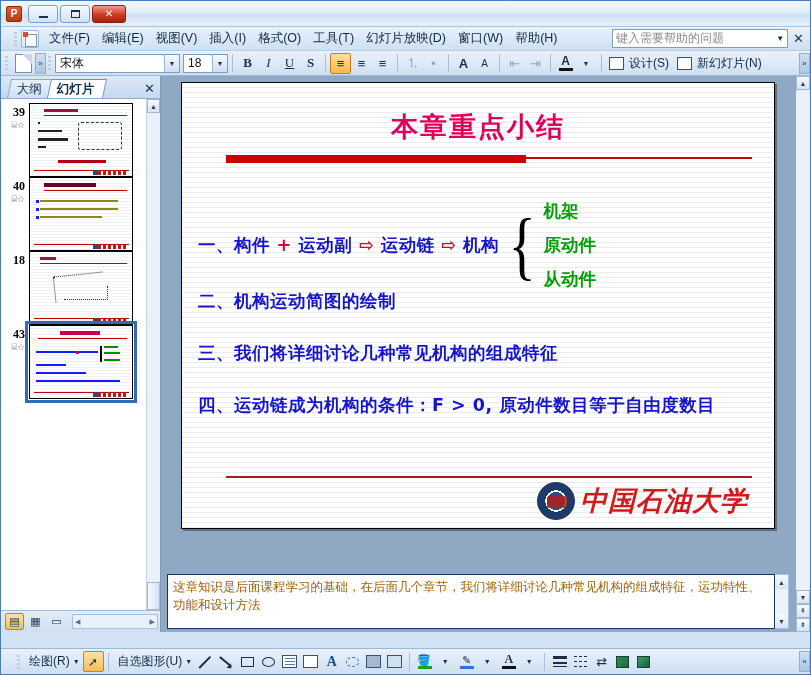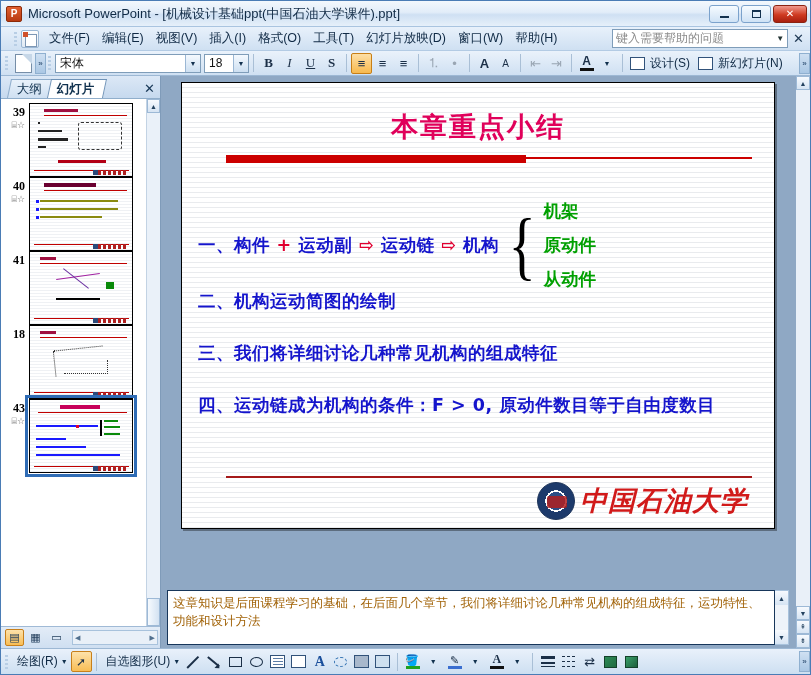--- a/index.html
+++ b/index.html
@@ -138,21 +138,21 @@
     display:flex; align-items:center; font-size:12px; color:#111;
     padding-left:4px;
   }
   .combo .cval{flex:1 1 auto; white-space:nowrap; overflow:hidden;}
   .combo .cbtn{
     width:15px;height:17px;flex:0 0 15px;
     background:linear-gradient(#f4f9fe,#cddff1);
     border-left:1px solid #9bb7d4;
     display:flex;align-items:center;justify-content:center;font-size:7px;color:#13314f;
   }
-  .font-combo{width:146px;}
+  .font-combo{width:125px;}
   .size-combo{width:45px;}
   .tb-label { font-size:12px; color:#102a45; white-space:nowrap; padding:0 2px;}
 
   
   .body-area { flex:1 1 auto; display:flex; min-height:0; background:#8fa8c4; }
 
   
   .left-pane {
     width: 160px; flex:0 0 160px;
     background: #e8eff8;
@@ -314,21 +314,21 @@
     display:flex;flex-direction:column;
   }
   .right-scroll .sc-btn{border:1px solid #9db9d6;}
   .right-scroll .sc-track{background:#e9f0f8;}
 
   
   .drawbar{
     height:26px; flex:0 0 26px;
     background:linear-gradient(#e9f1fb,#cddff1);
     border-top:1px solid #9db8d4;
-    display:flex; align-items:center; padding-left:2px;
+    display:flex; align-items:center; padding-left:14px;margin-top:16px;
   }
   .db-btn{
     min-width:21px;height:21px;display:flex;align-items:center;justify-content:center;
     font-size:12px;color:#1b2f47;border:1px solid transparent;border-radius:2px;
     padding:0 2px;
   }
   .db-btn.active{background:linear-gradient(#fde2ab,#f8bd55);border-color:#c8801b;}
   .db-label{font-size:12px;color:#102a45;white-space:nowrap;padding:0 2px;}
   .caret{font-size:7px;color:#11314e;padding-left:1px;}
   .sq{width:13px;height:10px;border:1.4px solid #1b2f47;}
@@ -367,21 +367,20 @@
   .grip-corner{width:14px;height:14px;position:relative;}
   .grip-corner i{position:absolute;width:2px;height:2px;background:#8aa2bb;}
 </style>
 </head>
 <body>
 
 <div class="app">
 
   <div class="titlebar">
     <div class="pp-logo">P</div>
-    <div class="title-text">Microsoft PowerPoint - [机械设计基础ppt(中国石油大学课件).ppt]</div>
     <div class="win-btns">
       <div class="win-btn">
           <div class="glyph-min"></div>
         </div>
       <div class="win-btn">
           <div class="glyph-max"></div>
         </div>
       <div class="win-btn close">✕</div>
     </div>
   </div>
@@ -505,35 +504,20 @@
               <div class="tl thumb-oline" style="left:10px;top:30px;width:78px"></div>
               <div class="tl thumb-oline" style="left:10px;top:38px;width:62px"></div>
               <div class="tl" style="left:6px;top:22px;width:3px;height:3px;background:#1a1aff"></div>
               <div class="tl" style="left:6px;top:30px;width:3px;height:3px;background:#1a1aff"></div>
               <div class="tl" style="left:6px;top:38px;width:3px;height:3px;background:#1a1aff"></div>
               <div class="tl thumb-foot"></div>
               <div class="thumb-logo"></div>
             </div>
           </div>
 
-          <div class="thumb-row">
-            <div class="thumb-meta">
-              <div class="thumb-num">41</div>
-            </div>
-            <div class="thumb-box">
-              <div class="tl thumb-title" style="left:10px;top:5px;width:16px"></div>
-              <div class="tl thumb-rule" style="left:10px;top:11px;right:5px"></div>
-              <div class="tl" style="left:26px;top:24px;width:44px;height:1px;background:#a020a0;transform:rotate(-8deg)"></div>
-              <div class="tl" style="left:30px;top:26px;width:32px;height:1px;background:#6a2fa0;transform:rotate(38deg)"></div>
-              <div class="tl" style="left:26px;top:46px;width:44px;height:2px;background:#000"></div>
-              <div class="tl" style="left:76px;top:30px;width:8px;height:7px;background:#0a8a0a"></div>
-              <div class="tl thumb-foot"></div>
-              <div class="thumb-logo"></div>
-            </div>
-          </div>
 
           <div class="thumb-row">
             <div class="thumb-meta">
               <div class="thumb-num">18</div>
             </div>
             <div class="thumb-box">
               <div class="tl thumb-title" style="left:10px;top:5px;width:16px"></div>
               <div class="tl thumb-rule" style="left:10px;top:11px;right:5px"></div>
               <div class="tl" style="left:24px;top:22px;width:50px;height:26px;border-top:1px dotted #333;border-left:1px dotted #333;transform:rotate(-6deg)"></div>
               <div class="tl" style="left:34px;top:34px;width:44px;height:14px;border-bottom:1px dotted #333;border-right:1px dotted #333"></div>

